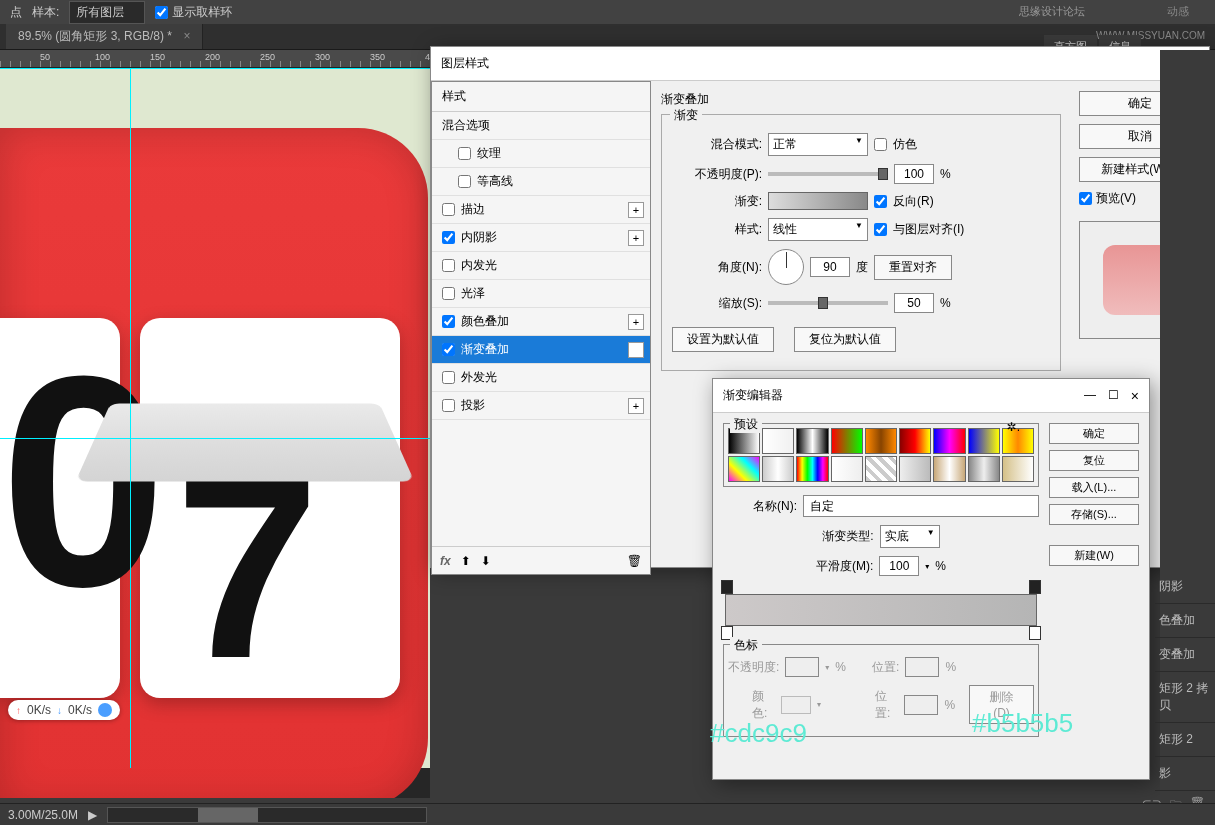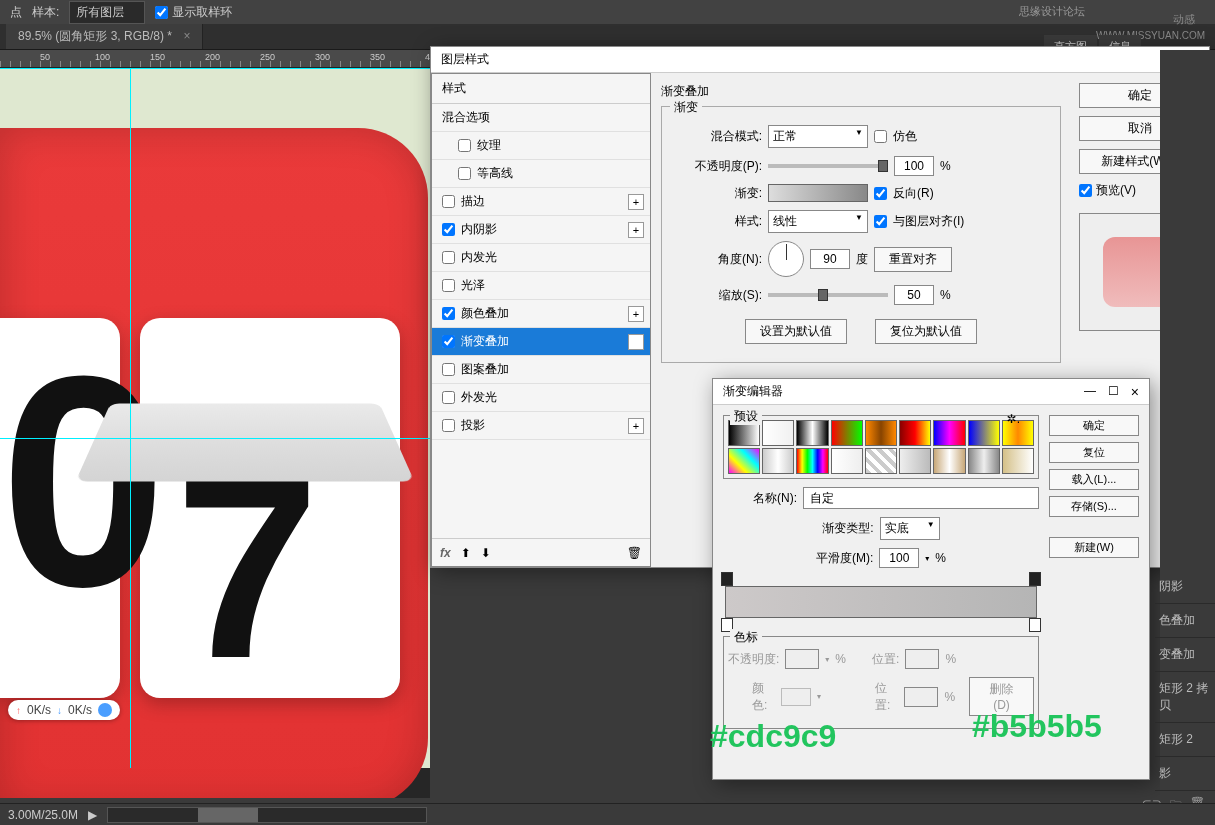--- a/index.html
+++ b/index.html
@@ -7,21 +7,21 @@
 
 .top-bar { height: 24px; background: #424242; display: flex; align-items: center; padding: 0 10px; color: #ccc; gap: 10px; }
 .top-bar .label { color: #ccc; }
 .dropdown-top { background: #2a2a2a; border: 1px solid #555; padding: 2px 20px 2px 6px; color: #ccc; position: relative; }
 .checkbox-top { display: flex; align-items: center; gap: 4px; }
 
 .doc-tab-bar { height: 26px; background: #2f2f2f; display: flex; align-items: center; padding-left: 6px; border-bottom: 1px solid #1a1a1a; }
 .doc-tab { padding: 4px 12px; color: #bbb; background: #3d3d3d; border-right: 1px solid #222; }
 .doc-tab .close { margin-left: 8px; color: #888; }
 
-.brand { position: absolute; right: 20px; top: 4px; color: #888; font-size: 11px; margin-top: 8px; }
+.brand { position: absolute; right: 26px; top: 4px; color: #888; font-size: 11px; }
 .brand2 { position: absolute; right: 10px; top: 30px; color: #888; font-size: 10px; }
 .brand3 { position: absolute; right: 130px; top: 4px; color: #999; font-size: 11px; }
 
 .ruler-h { position: absolute; left: 0; top: 50px; width: 430px; height: 18px; background: #4a4a4a; border-bottom: 1px solid #222; }
 .ruler-h::before { content: ""; display: block; background: repeating-linear-gradient(90deg, #888 0, #888 1px, transparent 1px, transparent 10px); height: 6px; position: absolute; bottom: 0; width: 100%; }
 .ruler-text { position: absolute; top: 2px; color: #ccc; font-size: 9px; }
 
 .canvas-area { position: absolute; left: 0; top: 68px; width: 430px; height: 730px; background: #262626; overflow: hidden; }
 .canvas-content { position: absolute; left: 0; top: 0; width: 430px; height: 700px; background: #dfe8d0; }
 .red-rect { position: absolute; left: 0; top: 60px; width: 428px; height: 680px; background: linear-gradient(180deg, #ea3a3a, #e23232); border-radius: 0 70px 70px 0; box-shadow: inset 0 0 40px rgba(0,0,0,0.2); }
@@ -39,21 +39,21 @@
 .scroll-track { height: 16px; width: 320px; background: #2a2a2a; border: 1px solid #555; position: relative; }
 .scroll-thumb { position: absolute; left: 90px; width: 60px; height: 100%; background: #666; }
 
 .speed-badge { position: absolute; left: 8px; top: 700px; background: #fff; border-radius: 12px; padding: 3px 8px; display: flex; align-items: center; gap: 6px; font-size: 10px; color: #444; box-shadow: 0 1px 4px rgba(0,0,0,0.3); }
 .speed-arrow-up { color: #f55; font-size: 10px; }
 .speed-arrow-down { color: #4a9eff; font-size: 10px; }
 .speed-circle { width: 14px; height: 14px; border-radius: 50%; background: #4a9eff; }
 
 
 .dialog { position: absolute; background: #f0f0f0; border: 1px solid #888; box-shadow: 4px 4px 20px rgba(0,0,0,0.4); }
-.dialog-titlebar { height: 26px; background: #fff; border-bottom: 1px solid #ccc; display: flex; align-items: center; padding: 0 10px; justify-content: space-between; }
+.dialog-titlebar { height: 34px; background: #fff; border-bottom: 1px solid #ccc; display: flex; align-items: center; padding: 0 10px; justify-content: space-between; }
 .dialog-close { font-size: 14px; cursor: pointer; }
 
 .layer-style-dialog { left: 430px; top: 46px; width: 780px; height: 522px; }
 .ls-body { display: flex; height: calc(100% - 26px); }
 .ls-left { width: 220px; border: 1px solid #888; margin: 0; background: #f5f5f5; position: relative; }
 .ls-left-title { padding: 6px 10px; border-bottom: 1px solid #ccc; }
 .ls-item { padding: 5px 10px; border-bottom: 1px solid #e0e0e0; display: flex; align-items: center; gap: 6px; position: relative; }
 .ls-item.indent { padding-left: 26px; }
 .ls-item.selected { background: #1a7bd8; color: #fff; }
 .ls-item input[type=checkbox] { width: 13px; height: 13px; }
@@ -97,21 +97,21 @@
 .ge-row { display: flex; align-items: center; gap: 6px; margin: 8px 0; }
 .ge-label { width: 74px; text-align: right; }
 .text-input { flex: 1; border: 1px solid #888; padding: 3px 6px; background: #fff; }
 .gradient-bar-outer { position: relative; margin: 18px 2px; }
 .gradient-bar { height: 32px; border: 1px solid #666; background: linear-gradient(90deg, #cdc9c9, #b5b5b5); }
 .stop-marker { position: absolute; width: 12px; height: 14px; background: #fff; border: 1px solid #333; }
 .stop-top-left { top: -14px; left: -4px; background: #222; }
 .stop-top-right { top: -14px; right: -4px; background: #222; }
 .stop-bottom-left { bottom: -14px; left: -4px; }
 .stop-bottom-right { bottom: -14px; right: -4px; }
-.color-annotation { position: absolute; font-size: 32px; font-weight: bold; color: #22c55e; }
+.color-annotation { position: absolute; font-size: 26px; font-weight: normal; color: #5eead4; }
 
 .panels-right { position: absolute; right: 0; top: 50px; width: 55px; height: 760px; background: #3a3a3a; }
 .panel-tab { position: absolute; right: 55px; top: 35px; background: #3a3a3a; color: #ccc; padding: 4px 10px; font-size: 11px; }
 .layers-panel-hint { position: absolute; right: 0; top: 570px; width: 60px; color: #bbb; font-size: 11px; }
 .layer-item-hint { padding: 8px 4px; border-bottom: 1px solid #2a2a2a; }
 .bottom-icons { position: absolute; right: 10px; bottom: 8px; display: flex; gap: 8px; color: #999; }
 </style>
 </head>
 <body>
 
@@ -214,24 +214,20 @@
             <span>颜色叠加</span>
             <div class="plus-btn">+</div>
           </div>
           <div class="ls-item selected">
             <input type="checkbox" checked="" style="">
             <span>渐变叠加</span>
             <div class="plus-btn">+</div>
           </div>
           <div class="ls-item">
             <input type="checkbox" style="">
-            <span>图案叠加</span>
-          </div>
-          <div class="ls-item">
-            <input type="checkbox" style="">
             <span>外发光</span>
           </div>
           <div class="ls-item">
             <input type="checkbox" style="">
             <span>投影</span>
             <div class="plus-btn">+</div>
           </div>
         </div>
       <div class="ls-footer">
         <span class="fx">fx</span>
@@ -279,21 +275,21 @@
           <button class="btn">重置对齐</button>
         </div>
         <div class="form-row">
           <span class="form-label">缩放(S):</span>
           <div class="slider">
               <div class="slider-thumb" style="left:50px"></div>
             </div>
           <input class="num-input" value="50" style="">
           <span>%</span>
         </div>
-        <div class="form-row" style="justify-content:center;gap:28px;margin-top:14px">
+        <div class="form-row" style="justify-content:flex-start;gap:20px;margin-top:14px">
           <button class="btn">设置为默认值</button>
           <button class="btn">复位为默认值</button>
         </div>
       </div>
     </div>
 
     <div class="ls-right">
       <button class="btn">确定</button>
       <button class="btn">取消</button>
       <button class="btn">新建样式(W)...</button>

